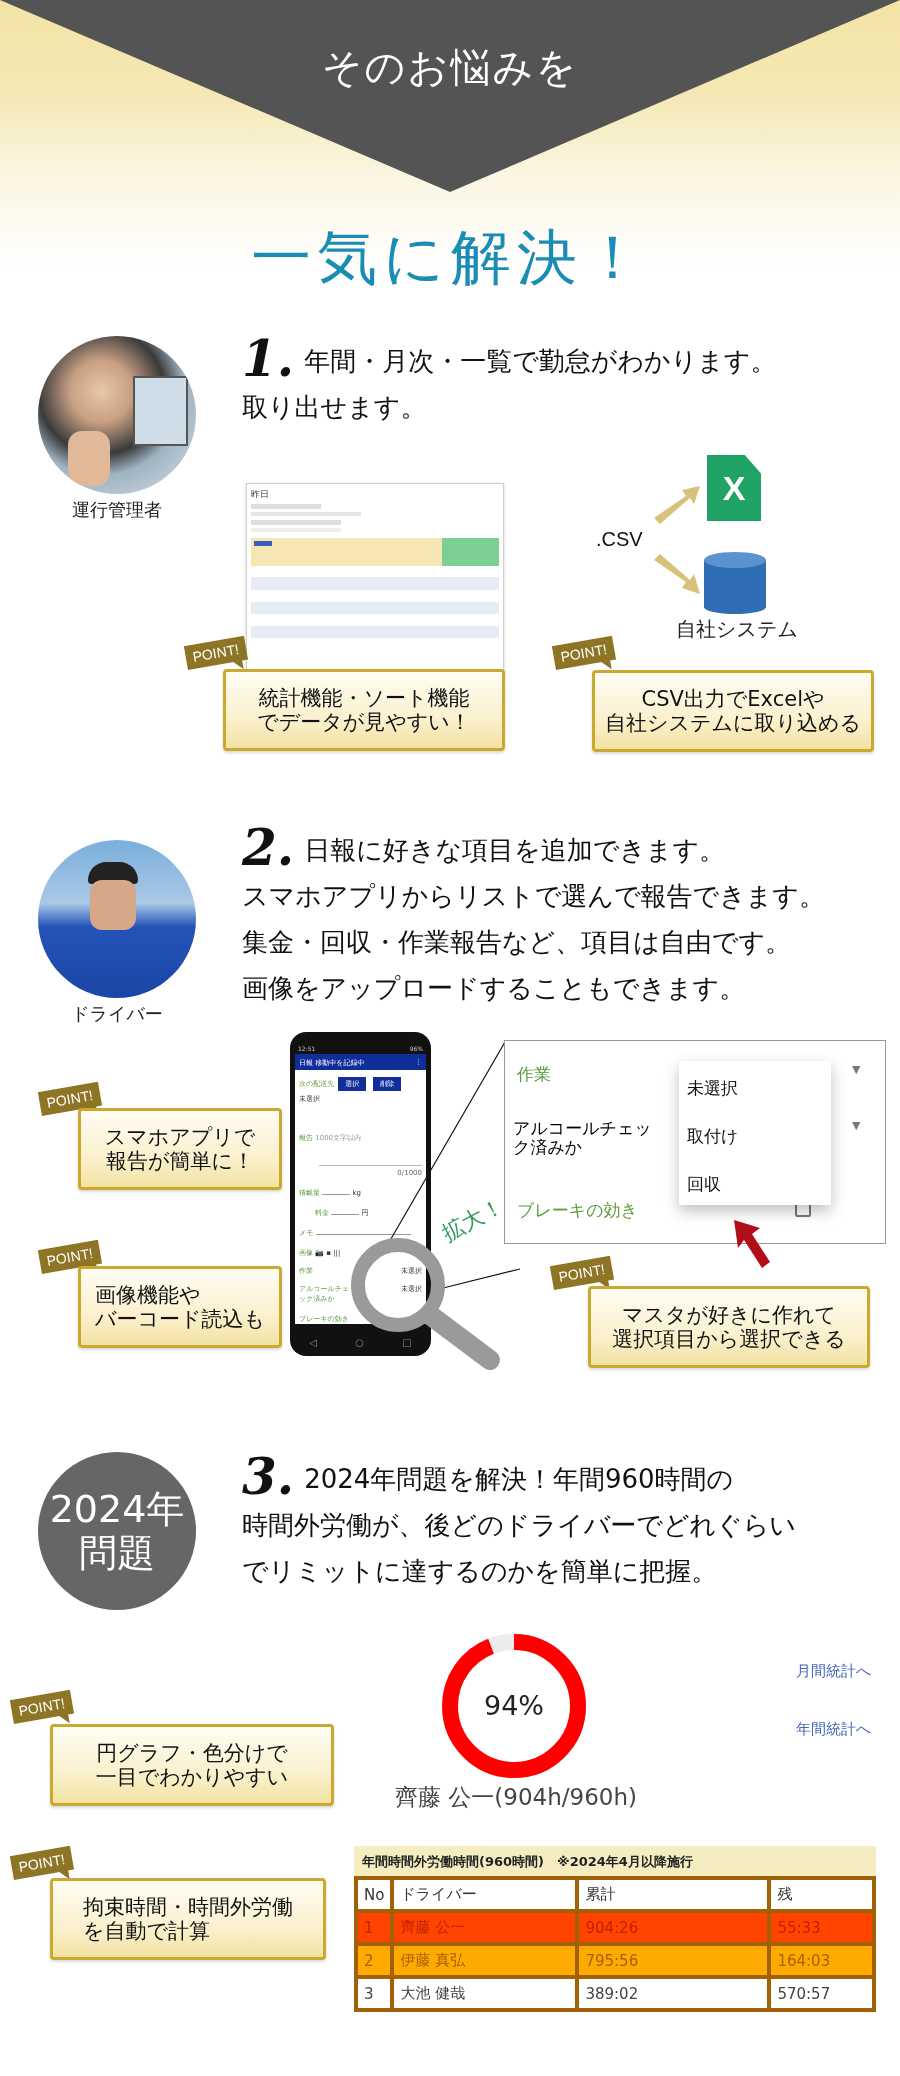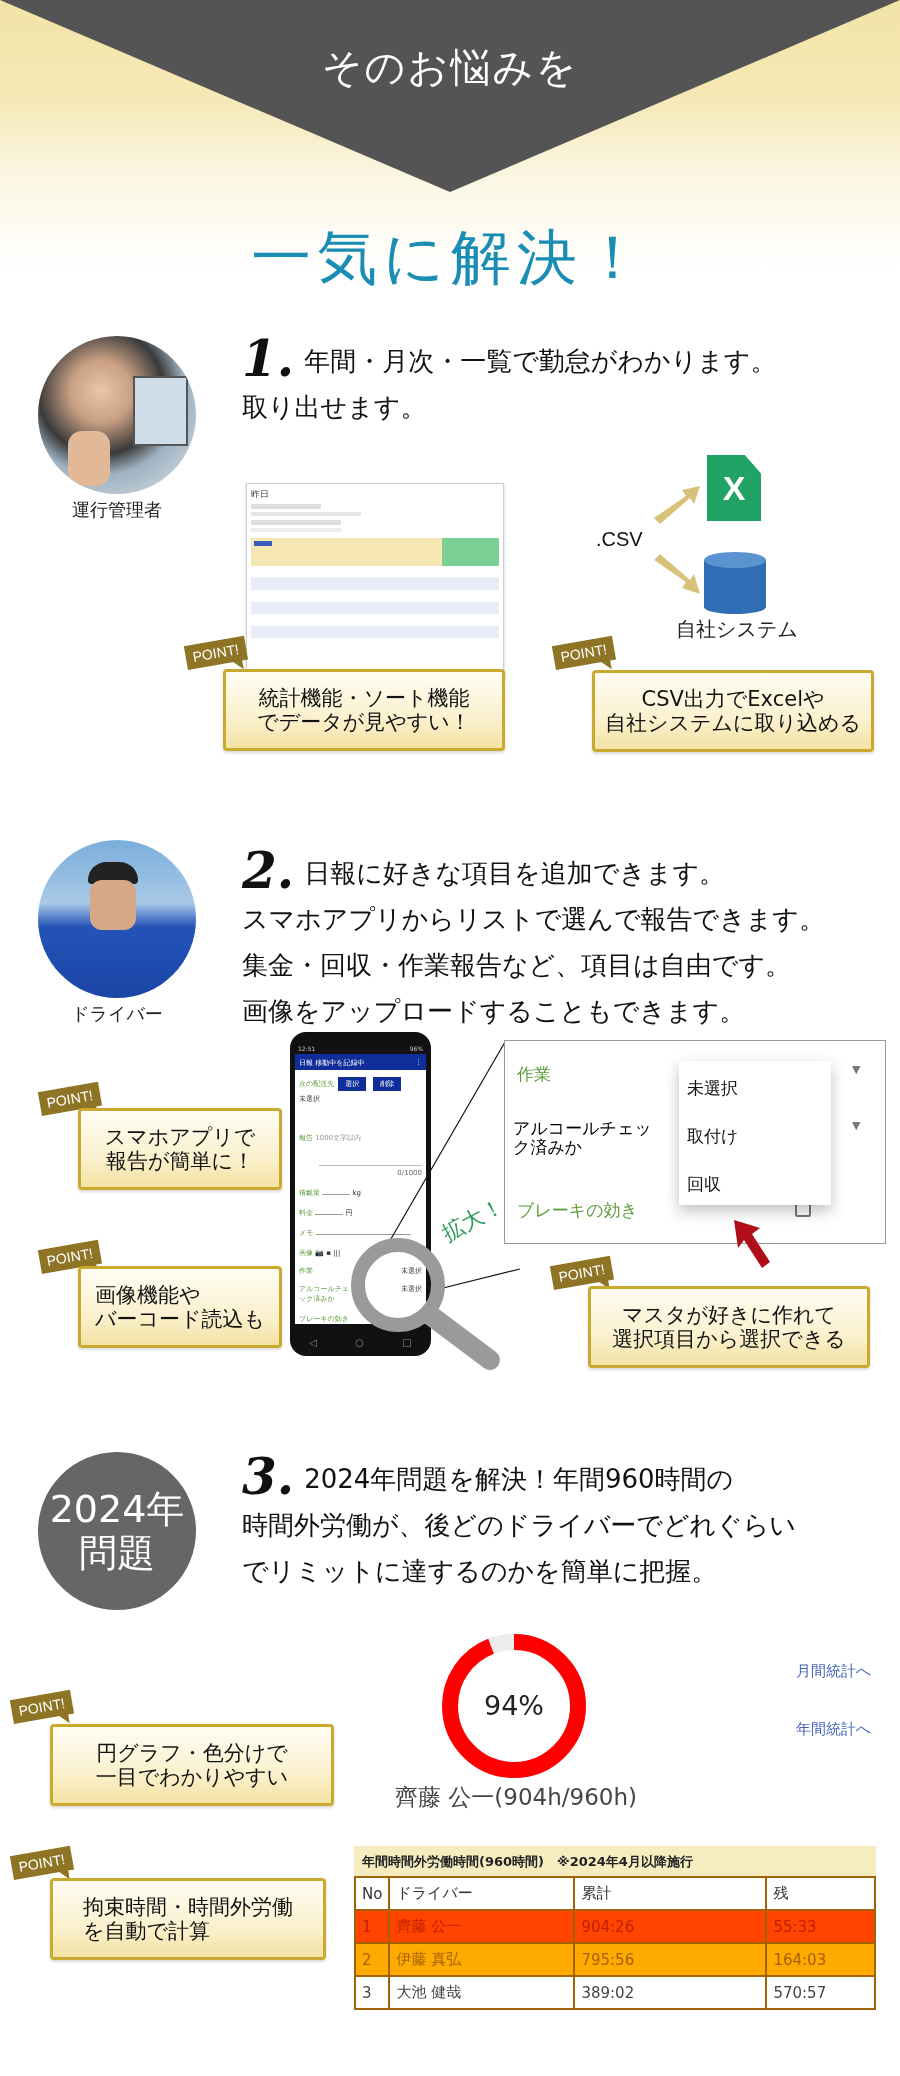--- a/index.html
+++ b/index.html
@@ -13,21 +13,21 @@
 .avatar-cap{text-align:center;font-size:18px;color:#222}
 .sec-text{font-size:26px;line-height:46px;color:#111}
 .num{font-family:"DejaVu Serif","Liberation Serif",serif;font-style:italic;font-size:50px;font-weight:bold;margin-right:10px;vertical-align:-6px}
 .pbox{border:3px solid #c9a92e;border-radius:4px;background:linear-gradient(180deg,#fffdf3 0%,#fbf1cf 60%,#f3e2a3 100%);font-size:21px;line-height:24px;color:#111;display:flex;align-items:center;justify-content:center;text-align:center;box-shadow:0 2px 3px rgba(0,0,0,.15)}
 .ptag{background:#8e7525;color:#fff;font-size:14px;padding:4px 7px;transform:rotate(-10deg);transform-origin:left bottom;font-family:"Liberation Sans",sans-serif}
 .ptag:after{content:"";position:absolute;right:6px;bottom:-9px;border-left:10px solid transparent;border-right:0 solid transparent;border-top:10px solid #8e7525}
 .shot{border:1px solid #cfcfcf;background:#fff;box-shadow:0 1px 3px rgba(0,0,0,.2)}
 .phone{background:#111;border-radius:16px}
 .link{color:#4466bb;font-size:15px}
 .tbl{border-collapse:collapse;font-size:15px}
-.tbl td{border:2px solid #a16207;padding:0 6px;height:33px}
+.tbl td{border:4px solid #a16207;padding:0 6px;height:33px}
 </style>
 </head>
 <body>
 
 <div class="abs hero-bg"></div>
 <svg class="abs hero-tri" viewBox="0 0 900 192" width="900" height="192">
   <polygon points="0,0 900,0 450,192" fill="#555454"></polygon>
 </svg>
 <div class="abs hero-sub">そのお悩みを</div>
 <div class="abs hero-main">一気に解決！</div>
@@ -94,21 +94,21 @@
       <div>自社システムに取り込める</div>
     </div>
   </div>
 
 <div class="abs avatar" style="left:38px;top:840px;width:158px;height:158px;background:linear-gradient(180deg,#7aaedc 0%,#a9c9e6 40%,#2453b8 55%,#1b45a6 100%)">
   <div style="position:absolute;left:50px;top:22px;width:50px;height:22px;background:#222;border-radius:20px 20px 4px 4px"></div>
   <div style="position:absolute;left:52px;top:40px;width:46px;height:50px;background:#d6a887;border-radius:12px"></div>
 </div>
 <div class="abs avatar-cap" style="left:38px;top:1002px;width:158px">ドライバー</div>
 
-<div class="abs sec-text" style="left:242px;top:848px;width:650px">
+<div class="abs sec-text" style="left:242px;top:825px;width:650px">
   <div><span class="num">2.</span><span>日報に好きな項目を追加できます。</span></div>
   <div>スマホアプリからリストで選んで報告できます。</div>
   <div>集金・回収・作業報告など、項目は自由です。</div>
   <div>画像をアップロードすることもできます。</div>
 </div>
 
 <div class="abs phone" style="left:290px;top:1032px;width:141px;height:324px">
   <div style="position:absolute;left:5px;top:12px;width:131px;height:280px;background:#fff;overflow:hidden;font-size:7px;color:#333">
     <div style="height:10px;background:#111;color:#ccc;font-size:6px;padding:1px 3px;display:flex;justify-content:space-between">
         <span>12:51</span>
@@ -121,21 +121,21 @@
     <div style="padding:7px 4px 0;display:flex;align-items:center;gap:4px">
         <span style="color:#5a9b3a">次の配送先</span>
         <span style="background:#102e9a;color:#fff;padding:2px 7px">選択</span>
         <span style="background:#102e9a;color:#fff;padding:2px 7px;margin-left:3px">削除</span>
       </div>
     <div style="padding:3px 4px">未選択</div>
     <div style="padding:26px 4px 0"><span style="color:#5a9b3a">報告</span> <span style="color:#999">1000文字以内</span></div>
     <div style="margin:22px 4px 0 24px;border-top:1px solid #bbb"></div>
     <div style="text-align:right;padding:3px 4px;color:#666">0/1000</div>
     <div style="padding:8px 4px 0"><span style="color:#5a9b3a">積載量</span> <span style="display:inline-block;width:28px;border-bottom:1px solid #999"></span> <span>kg</span></div>
-    <div style="padding:10px 4px 0"><span style="color:#5a9b3a">料金</span> <span style="display:inline-block;width:28px;border-bottom:1px solid #999"></span> <span>円</span></div>
+    <div style="padding:10px 20px 0"><span style="color:#5a9b3a">料金</span> <span style="display:inline-block;width:28px;border-bottom:1px solid #999"></span> <span>円</span></div>
     <div style="padding:10px 4px 0"><span style="color:#5a9b3a">メモ</span> <span style="display:inline-block;width:95px;border-bottom:1px solid #999"></span></div>
     <div style="padding:10px 4px 0"><span style="color:#5a9b3a">画像</span> <span>📷</span> <span>▪</span> <span>|||</span></div>
     <div style="padding:8px 4px 0;display:flex;justify-content:space-between">
         <span style="color:#5a9b3a">作業</span>
         <span>未選択</span>
       </div>
     <div style="padding:8px 4px 0;display:flex;justify-content:space-between">
         <span style="color:#5a9b3a;width:50px">アルコールチェック済みか</span>
         <span>未選択</span>
       </div>

